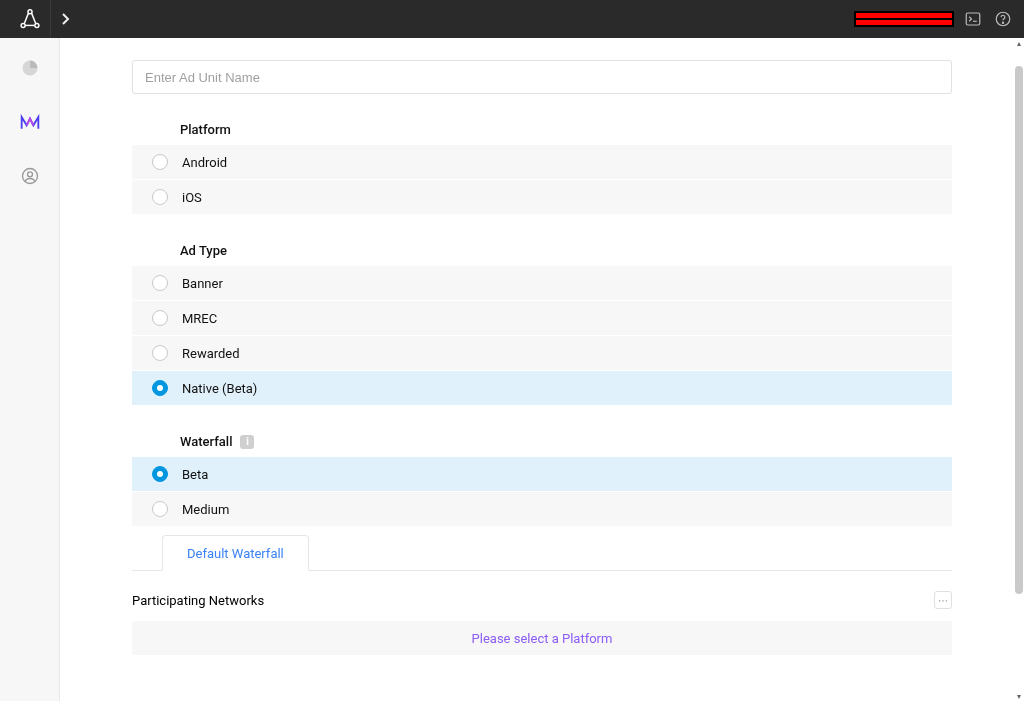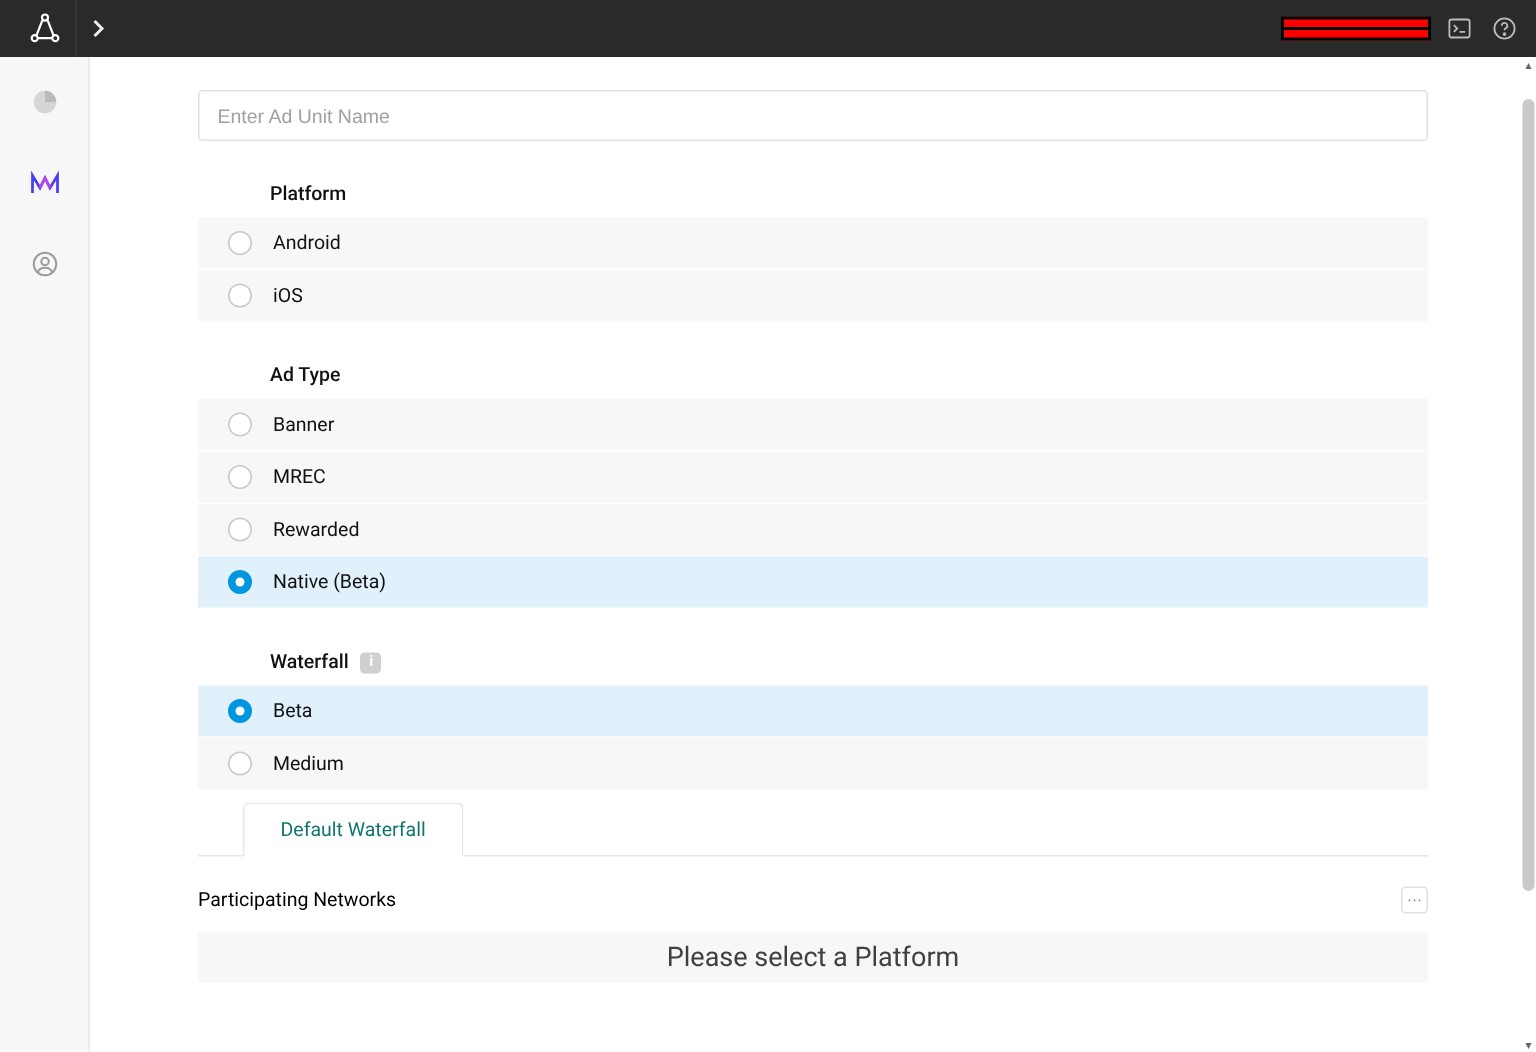--- a/index.html
+++ b/index.html
@@ -216,21 +216,21 @@
   }
   .tab {
     height: 36px;
     padding: 0 24px;
     border: 1px solid #e6e6e6;
     border-bottom: 1px solid #fff;
     border-radius: 4px 4px 0 0;
     display: flex;
     align-items: center;
     font-size: 13px;
-    color: #0f766e;
+    color: #3b82f6;
     cursor: pointer;
     background:#fff;
   }
   .tab-rest {
     flex: 1;
     border-bottom: 1px solid #e6e6e6;
   }
   .networks-row {
     margin-top: 20px;
     display: flex;
@@ -249,22 +249,22 @@
     font-size:10px;
     color:#888;
   }
   .placeholder-bar {
     margin-top: 12px;
     height: 34px;
     background: #f7f7f7;
     display: flex;
     align-items: center;
     justify-content: center;
-    color: #404040;
-    font-size: 18px;
+    color: #8b5cf6;
+    font-size: 13px;
   }
 </style>
 </head>
 <body>
 
 <div class="topbar">
   <div class="topbar-left">
     <div class="logo-box">
       <svg width="22" height="22" viewBox="0 0 24 24" fill="none" stroke="#fff" stroke-width="1.6">
         <circle cx="12" cy="4" r="2.2"></circle>

